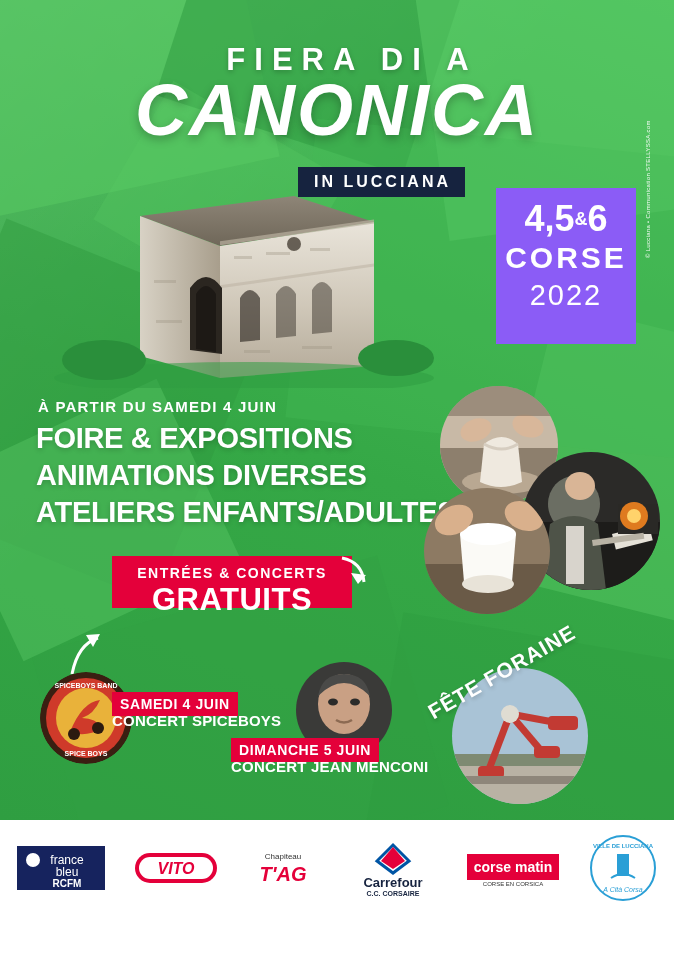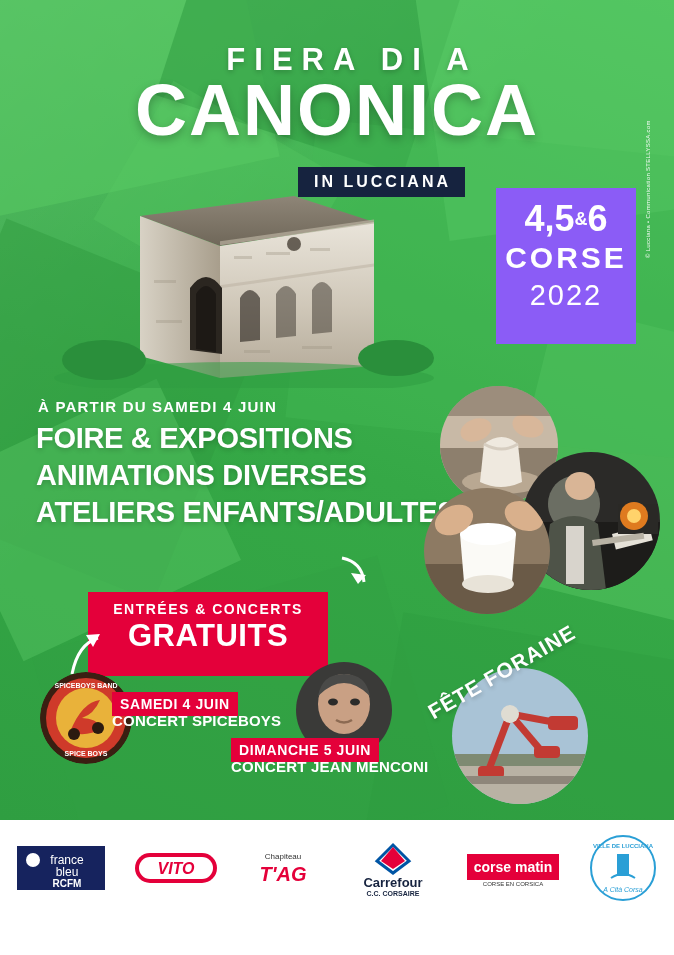--- a/index.html
+++ b/index.html
@@ -53,20 +53,21 @@
   }
   .canonica {
     position: absolute; left: 0; top: 74px; width: 674px;
     text-align: center;
     color: #ffffff;
     font-size: 72px;
     font-weight: bold;
     letter-spacing: 2px;
     line-height: 1.0;
     text-shadow: 0 4px 10px rgba(0,0,0,0.25);
+    font-style: italic;
   }
   .in-lucciana {
     position: absolute; left: 298px; top: 167px;
     background: #16233f;
     color: #ffffff;
     font-size: 16px;
     font-weight: bold;
     letter-spacing: 3px;
     padding: 6px 14px 6px 16px;
   }
@@ -119,26 +120,25 @@
   .circ { position: absolute; border-radius: 50%; overflow: hidden; }
   .c-pottery { left: 440px; top: 386px; width: 118px; height: 118px; }
   .c-forge   { left: 522px; top: 452px; width: 138px; height: 138px; }
   .c-cheese  { left: 424px; top: 488px; width: 126px; height: 126px; }
   .c-band    { left: 40px;  top: 672px; width: 92px;  height: 92px; }
   .c-singer  { left: 296px; top: 662px; width: 96px;  height: 96px; }
   .c-ride    { left: 452px; top: 668px; width: 136px; height: 136px; }
 
   
   .free-banner {
-    position: absolute; left: 88px; top: 556px; width: 240px; height: 84px;
+    position: absolute; left: 112px; top: 556px; width: 240px; height: 52px;
     background: #e4003a;
     color: #ffffff;
     text-align: center;
     padding-top: 9px;
-    margin-top: 36px;
   }
   .free-banner .fb1 { font-size: 14px; font-weight: bold; letter-spacing: 1.5px; }
   .free-banner .fb2 { font-size: 31px; font-weight: bold; letter-spacing: 0.5px; line-height: 1.2; }
 
   .arrow-right {
     position: absolute; left: 336px; top: 552px; width: 40px; height: 40px;
   }
   .arrow-left {
     position: absolute; left: 62px; top: 630px; width: 40px; height: 46px;
   }

